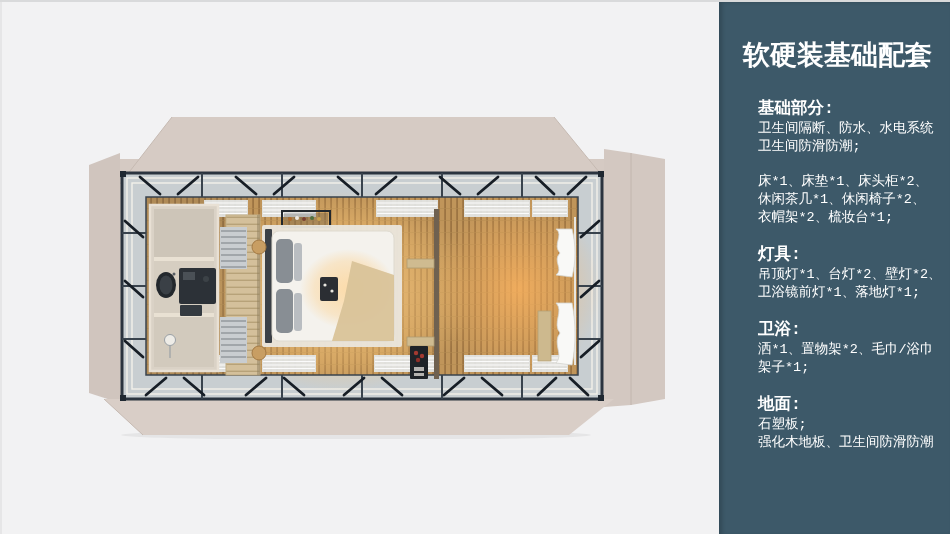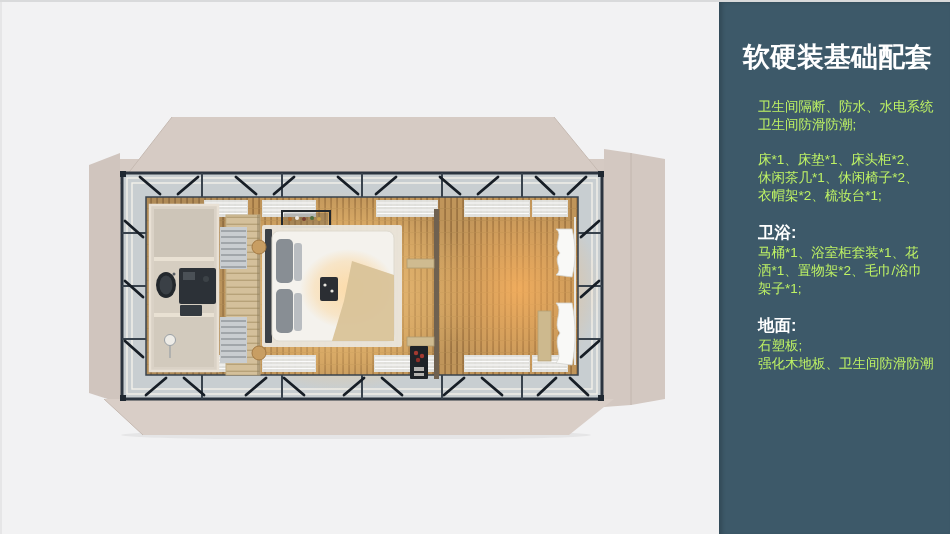--- a/index.html
+++ b/index.html
@@ -13,41 +13,41 @@
     --glow-warm:#ffc069;
   }
   *{margin:0;padding:0;box-sizing:border-box;}
   html,body{width:950px;height:534px;overflow:hidden;}
   body{
     font-family:"Liberation Sans","DejaVu Sans",sans-serif;
     background:var(--page-bg);
     position:relative;
     border-top:2px solid #d9dadb;
   }
-  .stage{position:absolute;inset:0;display:flex;}
+  .stage{position:absolute;inset:0;display:flex;font-family:Liberation Mono, monospace;}
   .render-area{
     position:relative;width:719px;height:534px;
     background:var(--page-bg);
     border-left:2px solid #e6e6e7;
   }
   .plan-svg{position:absolute;left:84px;top:111px;width:580px;height:326px;}
   .sidebar{
     width:231px;height:534px;
     background:var(--sidebar-bg);
     color:var(--sidebar-text);
     padding:0 14px 0 24px;
     box-shadow:inset 3px 0 4px rgba(0,0,0,.18);
   }
   .sb-title{
     font-size:27px;font-weight:bold;line-height:34px;
     margin-top:38px;margin-bottom:24px;white-space:nowrap;
   }
   .spec-section{padding-left:15px;margin-bottom:17px;}
   .sec-heading{font-size:16.5px;font-weight:bold;line-height:21px;margin-bottom:1px;}
-  .sec-line{font-size:13.5px;line-height:18px;color:#bef264;white-space:nowrap;}
+  .sec-line{font-size:13.5px;line-height:18px;color:#ffffff;white-space:nowrap;}
 
   
   .f-deck{fill:#d5cac3}
   .f-roof{fill:var(--panel-beige)}
   .f-wing{fill:#d0c5be}
   .f-wingR{fill:#d3c8c1}
   .f-bottom{fill:#d9cec7}
   .f-glaz{fill:var(--glazing)}
   .f-frame{fill:none;stroke:var(--frame-dark);stroke-width:3}
   .f-rail{fill:none;stroke:#f3f1ea;stroke-width:1.4}
@@ -332,34 +332,39 @@
         <path d="M470,116 C478,122 466,132 474,140 C466,148 478,156 470,162 L486,164 C490,148 490,132 486,116 Z" fill="#f9f9f7" stroke="#d5d5d0" stroke-width=".8"></path>
         <path d="M470,190 C478,198 466,210 474,220 C466,230 478,242 470,250 L486,252 C490,232 490,210 486,190 Z" fill="#f9f9f7" stroke="#d5d5d0" stroke-width=".8"></path>
       </g>
     </svg>
   </div>
 
   <aside class="sidebar">
     <h1 class="sb-title">软硬装基础配套</h1>
 
     <section class="spec-section">
+      <div class="sec-heading">基础部分:</div>
       <div class="sec-line">卫生间隔断、防水、水电系统</div>
       <div class="sec-line">卫生间防滑防潮;</div>
     </section>
 
     <section class="spec-section">
       <div class="sec-line">床*1、床垫*1、床头柜*2、</div>
       <div class="sec-line">休闲茶几*1、休闲椅子*2、</div>
       <div class="sec-line">衣帽架*2、梳妆台*1;</div>
     </section>
 
+    <section class="spec-section">
+      <div class="sec-heading">灯具:</div>
+      <div class="sec-line">吊顶灯*1、台灯*2、壁灯*2、</div>
+      <div class="sec-line">卫浴镜前灯*1、落地灯*1;</div>
+    </section>
 
     <section class="spec-section">
       <div class="sec-heading">卫浴:</div>
-      <div class="sec-line">马桶*1、浴室柜套装*1、花</div>
       <div class="sec-line">洒*1、置物架*2、毛巾/浴巾</div>
       <div class="sec-line">架子*1;</div>
     </section>
 
     <section class="spec-section">
       <div class="sec-heading">地面:</div>
       <div class="sec-line">石塑板;</div>
       <div class="sec-line">强化木地板、卫生间防滑防潮</div>
     </section>
   </aside>

